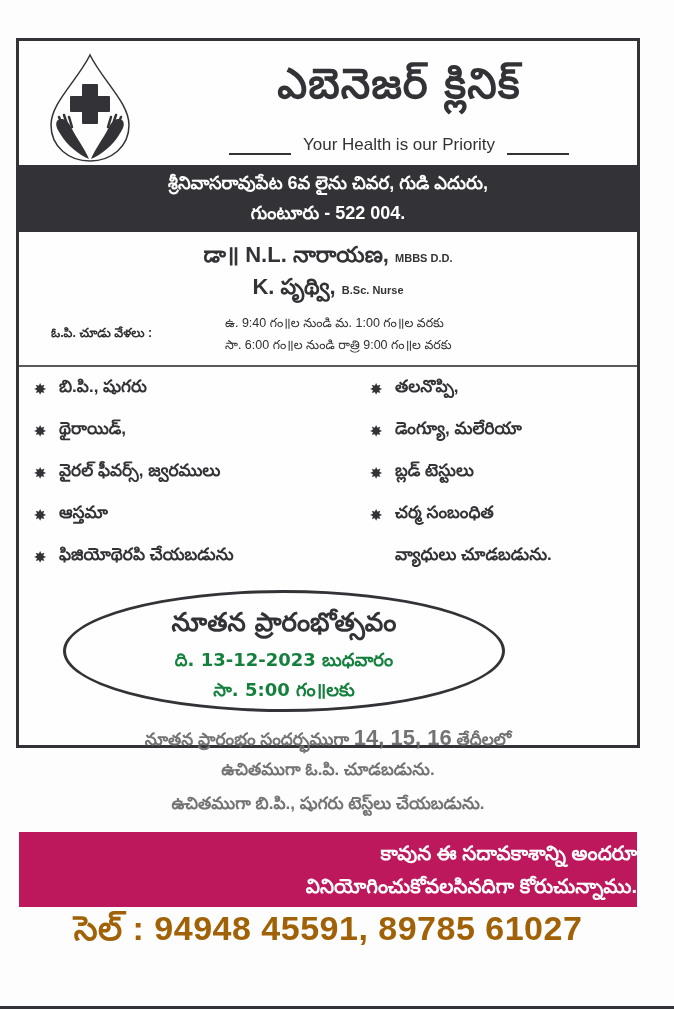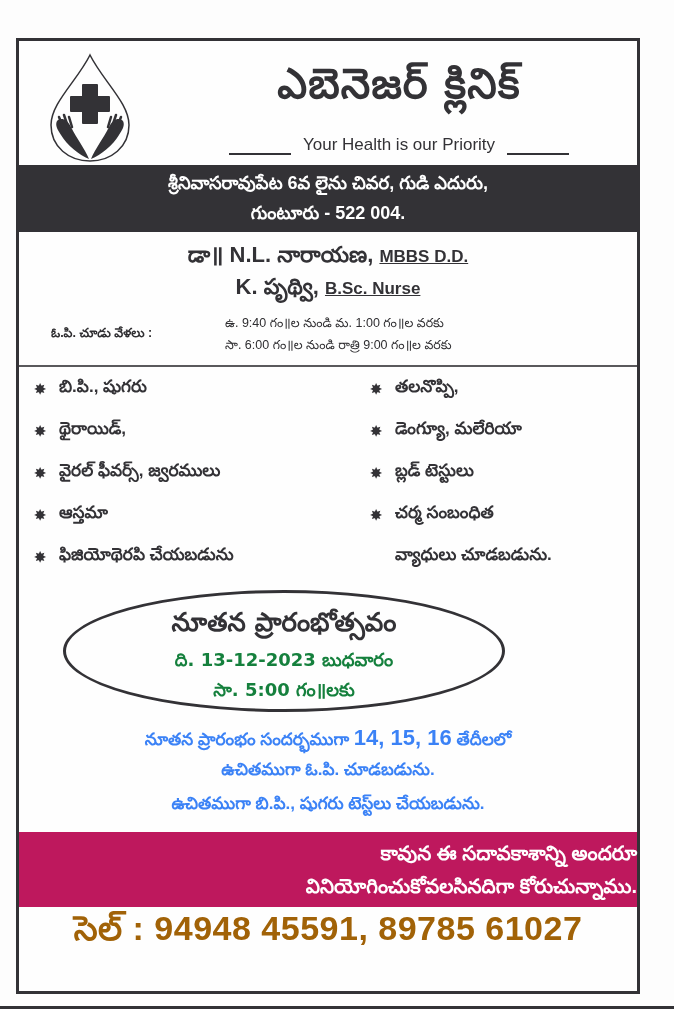--- a/index.html
+++ b/index.html
@@ -1,20 +1,20 @@
 <!DOCTYPE html>
 <html><head>
   <meta charset="utf-8">
   <style>
     * { box-sizing: border-box; margin: 0; padding: 0; }
     html, body { width: 674px; height: 1009px; background: #fdfdfd; overflow: hidden; }
     body { position: relative; font-family: "DejaVu Sans", sans-serif; color: #2f2e31; }
 
     .poster {
-      position: absolute; left: 16px; top: 38px; width: 624px; height: 956px;
+      position: absolute; left: 16px; top: 38px; width: 624px; height: 710px;
       border: 3px solid #333236; background: #fefefe;
     }
 
     
     .header { position: absolute; left: 0; top: 0; width: 618px; height: 124px; }
     .logo { position: absolute; left: 28px; top: 10px; width: 86px; height: 112px; }
     .clinic-title {
       position: absolute; left: 170px; top: 18px; width: 420px; text-align: center;
       font-family: "DejaVu Serif", serif; font-weight: bold; font-size: 42px;
       color: #333236; letter-spacing: 1px; white-space: nowrap;
@@ -37,21 +37,21 @@
     }
 
     
     .doctors { position: absolute; left: 0; top: 191px; width: 618px; height: 135px; border-bottom: 2px solid #5a595c; }
     .doc-line {
       position: absolute; left: 0; width: 618px; text-align: center; white-space: nowrap;
       font-family: "Liberation Sans", sans-serif; font-weight: bold; color: #333236;
     }
     .doc1 { top: 10px; font-size: 22px; }
     .doc2 { top: 42px; font-size: 22px; }
-    .doc-line .small { font-size: 17px; text-decoration: underline; }
+    .doc-line .small { font-size: 11px; }
     .op-label {
       position: absolute; left: 32px; top: 94px; font-size: 12.5px; font-weight: bold; white-space: nowrap;
       font-family: "Liberation Sans", sans-serif;
     }
     .op-time {
       position: absolute; left: 206px; font-size: 12.5px; white-space: nowrap;
       font-family: "Liberation Sans", sans-serif;
     }
     .op-time1 { top: 84px; }
     .op-time2 { top: 106px; text-align: center; }
@@ -77,21 +77,21 @@
     .ell-line {
       position: absolute; left: 44px; width: 442px; text-align: center;
       font-family: "DejaVu Sans", sans-serif; font-weight: bold; font-size: 18px; white-space: nowrap; color: #15803d;
     }
     .ell-date { top: 608px; }
     .ell-time { top: 638px; }
 
     
     .offer-line {
       position: absolute; left: 0; width: 618px; text-align: center; white-space: nowrap;
-      font-family: "Liberation Sans", sans-serif; font-weight: bold; font-size: 17px; color: #3b82f6;
+      font-family: "Liberation Sans", sans-serif; font-weight: bold; font-size: 17px; color: #737373;
     }
     .offer1 { top: 684px; }
     .offer1 .big { font-size: 22px; }
     .offer2 { top: 719px; }
     .offer3 { top: 753px; }
 
     
     .appeal-band {
       position: absolute; left: 0; top: 791px; width: 618px; height: 75px;
       background: #be185d; color: #ffffff; text-align: right;

